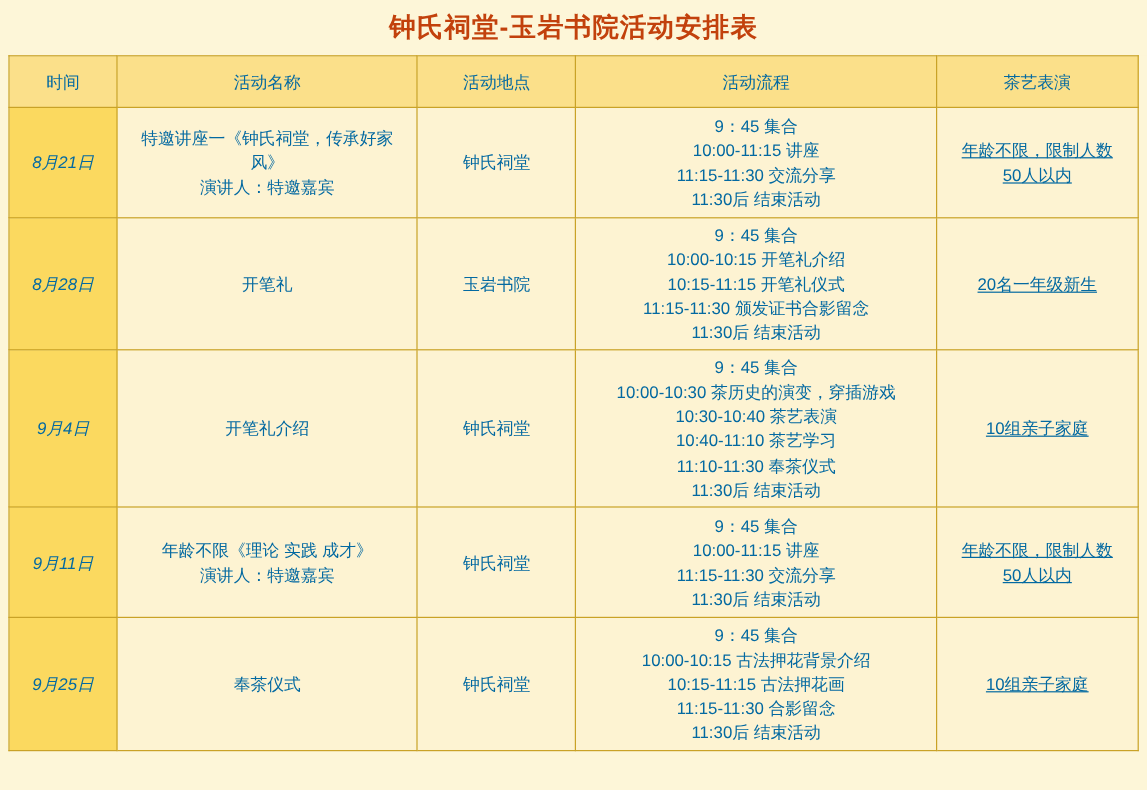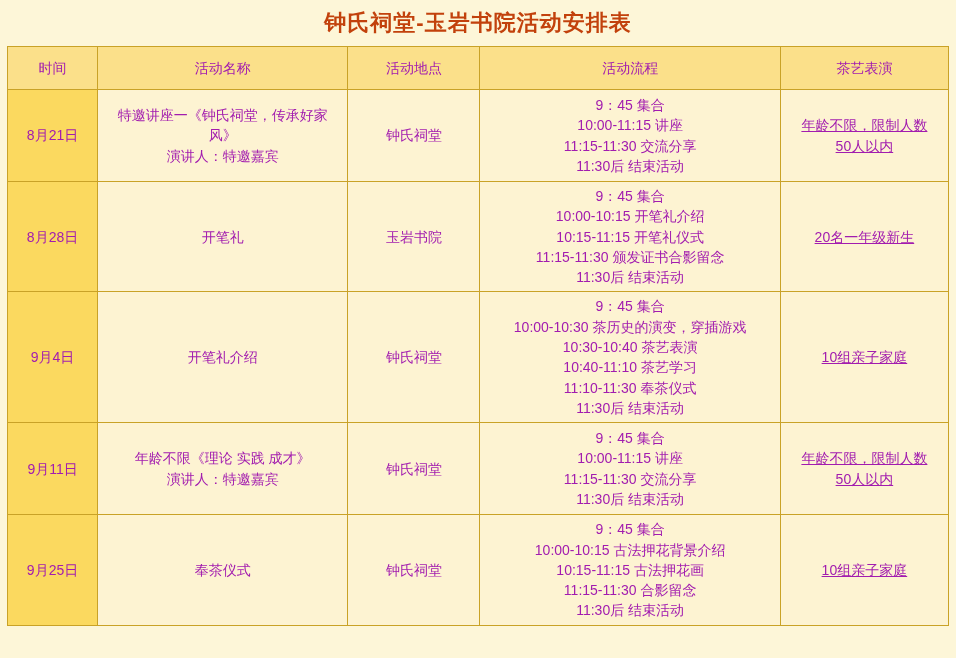--- a/index.html
+++ b/index.html
@@ -40,33 +40,34 @@
     width: 942px;
     margin: 0 7px;
     border: 1px solid #c9a227;
   }
   table.schedule td,
   table.schedule th {
     border: 1px solid #c9a227;
     text-align: center;
     vertical-align: middle;
     font-size: 14px;
-    color: #a21caf;
+    color: #0369a1;
     padding: 4px 6px;
     line-height: 1.45;
   }
   thead th {
     background: #fbe08a;
     font-weight: normal;
     height: 34px;
     font-size: 15px;
   }
   td.col-time {
     background: #fbd95f;
     font-size: 14px;
+    font-style: italic;
   }
   td.col-name,
   td.col-place,
   td.col-flow,
   td.col-count {
     background: #fdf3d2;
   }
   td.col-flow {
     font-size: 13.5px;
     white-space: pre-line;

